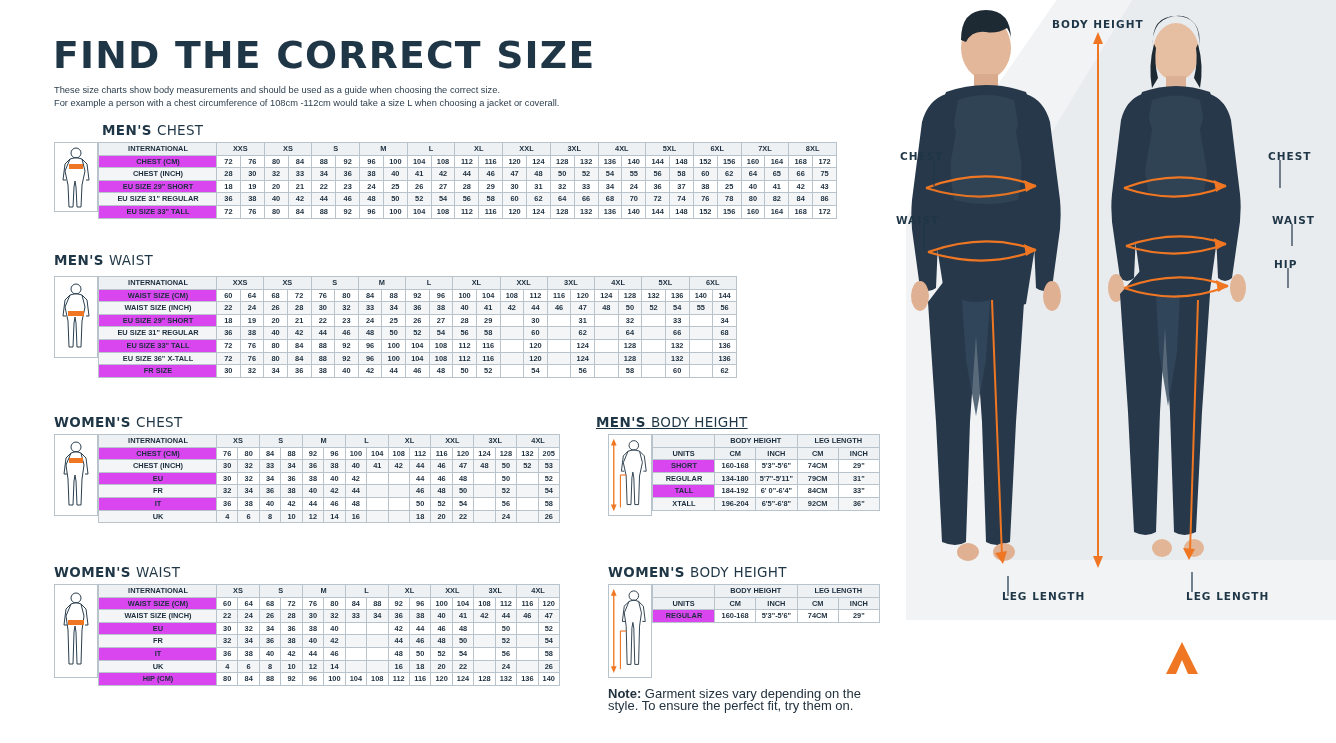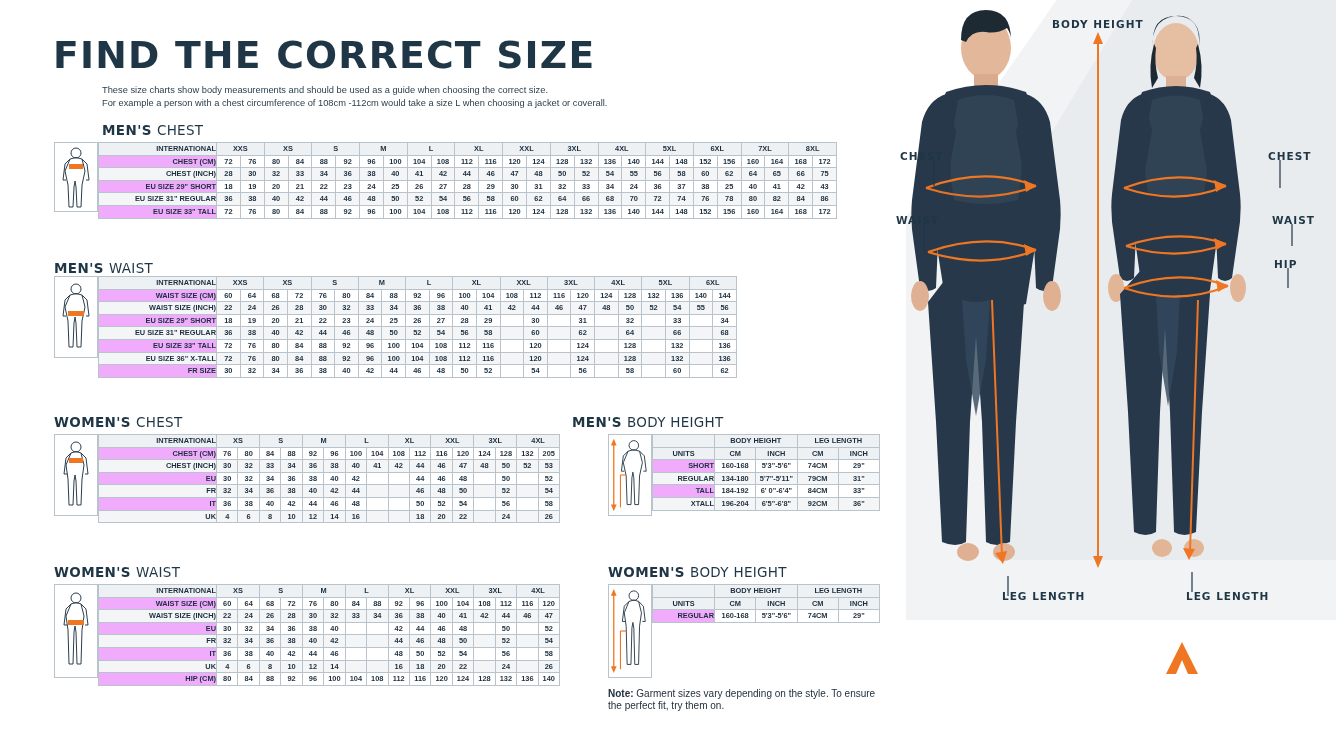--- a/index.html
+++ b/index.html
@@ -54,27 +54,27 @@
     border:0.7px solid #b9c3cb;
     text-align:center;
     padding:0;
     height:11.6px;
     line-height:11.6px;
     font-weight:bold;
     white-space:nowrap;
     overflow:hidden;
   }
   table.sz td.lbl, table.sz th.lbl {
-    text-align:right;
+    text-align:center;
     padding-left:1px;
     font-weight:bold;
   }
   table.sz thead th { background:#eef1f4; }
   table.sz tr.alt td { background:#f3f5f7; }
-  table.sz td.rowhead { background:#f0abfc; }
+  table.sz td.rowhead { background:#d946ef; }
 
   
   .figcell {
     position:absolute;
     width:44px;
     border:0.7px solid #b9c3cb;
     background:#fff;
     display:flex; align-items:center; justify-content:center;
   }
   .figcell svg { display:block; }
@@ -101,40 +101,40 @@
     position:absolute;
     font-size:10.5px; font-weight:bold; letter-spacing:1px;
     color:#1f3646;
     font-family:"DejaVu Sans", sans-serif;
     white-space:nowrap;
   }
 
   
   .note {
     position:absolute; left:608px; top:688px; width:272px;
-    font-size:10px; line-height:12px; color:#22323f;
+    font-size:13px; line-height:12px; color:#22323f;
   }
   .note b { font-weight:bold; }
 
   
   .logo {
     position:absolute; left:1040px; top:650px;
     font-family:"DejaVu Sans", sans-serif;
     font-size:40px; font-weight:bold; letter-spacing:-1px;
     color:#1f3646;
   }
   .reg { font-size:10px; vertical-align:super; }
 </style>
 </head>
 <body>
 
 <div class="page">
 
   <div class="headline">FIND THE CORRECT SIZE</div>
-  <div class="intro" style="white-space:pre-line;margin-left:48px;">These size charts show body measurements and should be used as a guide when choosing the correct size.
+  <div class="intro" style="white-space:pre-line;">These size charts show body measurements and should be used as a guide when choosing the correct size.
 For example a person with a chest circumference of 108cm -112cm would take a size L when choosing a jacket or coverall.</div>
 
   <div class="hero">
     <div class="bg-shape"></div>
     <div class="bg-shape2"></div>
 
     <svg width="460" height="743" viewBox="0 0 460 743" style="position:absolute;left:0;top:0;">
 
       <g>
 
@@ -247,33 +247,33 @@
   </svg>
 
   <div class="note">
     <b>Note:</b><span> Garment sizes vary depending on the style. To ensure the perfect fit, try them on.</span>
   </div>
 
   <div class="sect-title" style="left:54px; top:122px;margin-left:48px;">
     <span>MEN'S</span>
     <span class="light">CHEST</span>
   </div>
-  <div class="sect-title" style="left:54px; top:260px;">
+  <div class="sect-title" style="left:54px; top:252px;">
     <span>MEN'S</span>
     <span class="light">WAIST</span>
   </div>
   <div class="sect-title" style="left:54px; top:414px;">
     <span>WOMEN'S</span>
     <span class="light">CHEST</span>
   </div>
   <div class="sect-title" style="left:54px; top:564px;">
     <span>WOMEN'S</span>
     <span class="light">WAIST</span>
   </div>
-  <div class="sect-title" style="left:572px; top:414px;">
+  <div class="sect-title" style="left:596px; top:414px;text-decoration:underline;">
     <span>MEN'S</span>
     <span class="light">BODY HEIGHT</span>
   </div>
   <div class="sect-title" style="left:608px; top:564px;">
     <span>WOMEN'S</span>
     <span class="light">BODY HEIGHT</span>
   </div>
 
   <div class="figcell" style="left:54px; top:142px; height:70px;">
     <svg width="30" height="62" viewBox="0 0 30 62">

